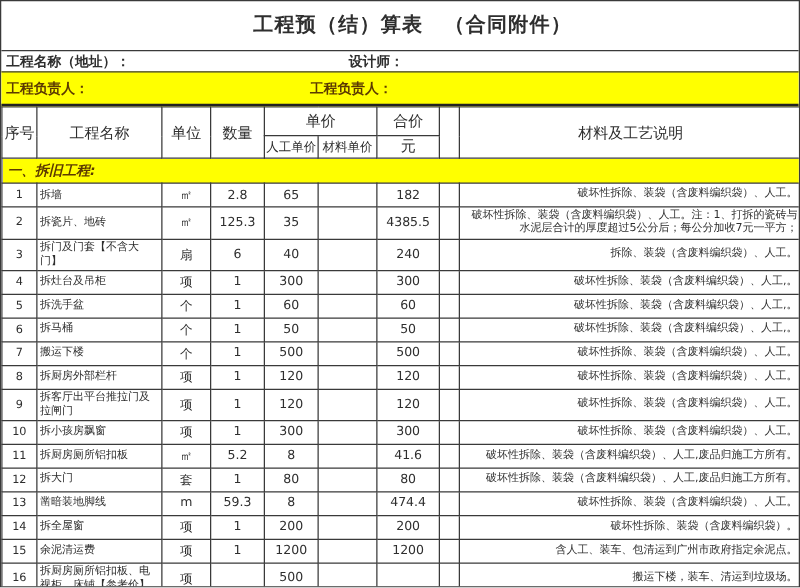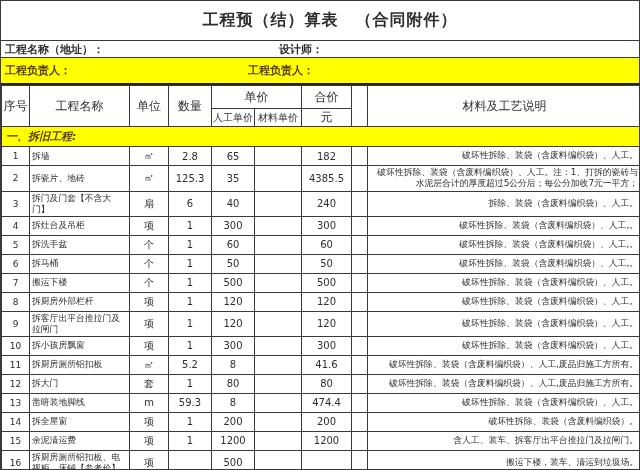--- a/index.html
+++ b/index.html
@@ -255,21 +255,21 @@
         </tr>
         <tr>
           <td class="c-num">15</td>
           <td class="c-name">余泥清运费</td>
           <td>项</td>
           <td>1</td>
           <td>1200</td>
           <td></td>
           <td>1200</td>
           <td></td>
-          <td class="c-note">含人工、装车、拆客厅出平台推拉门及拉闸门。</td>
+          <td class="c-note">含人工、装车、包清运到广州市政府指定余泥点。</td>
         </tr>
         <tr>
           <td class="c-num">16</td>
           <td class="c-name">拆厨房厕所铝扣板、电视柜、床铺【参考价】</td>
           <td>项</td>
           <td></td>
           <td>500</td>
           <td></td>
           <td></td>
           <td></td>

